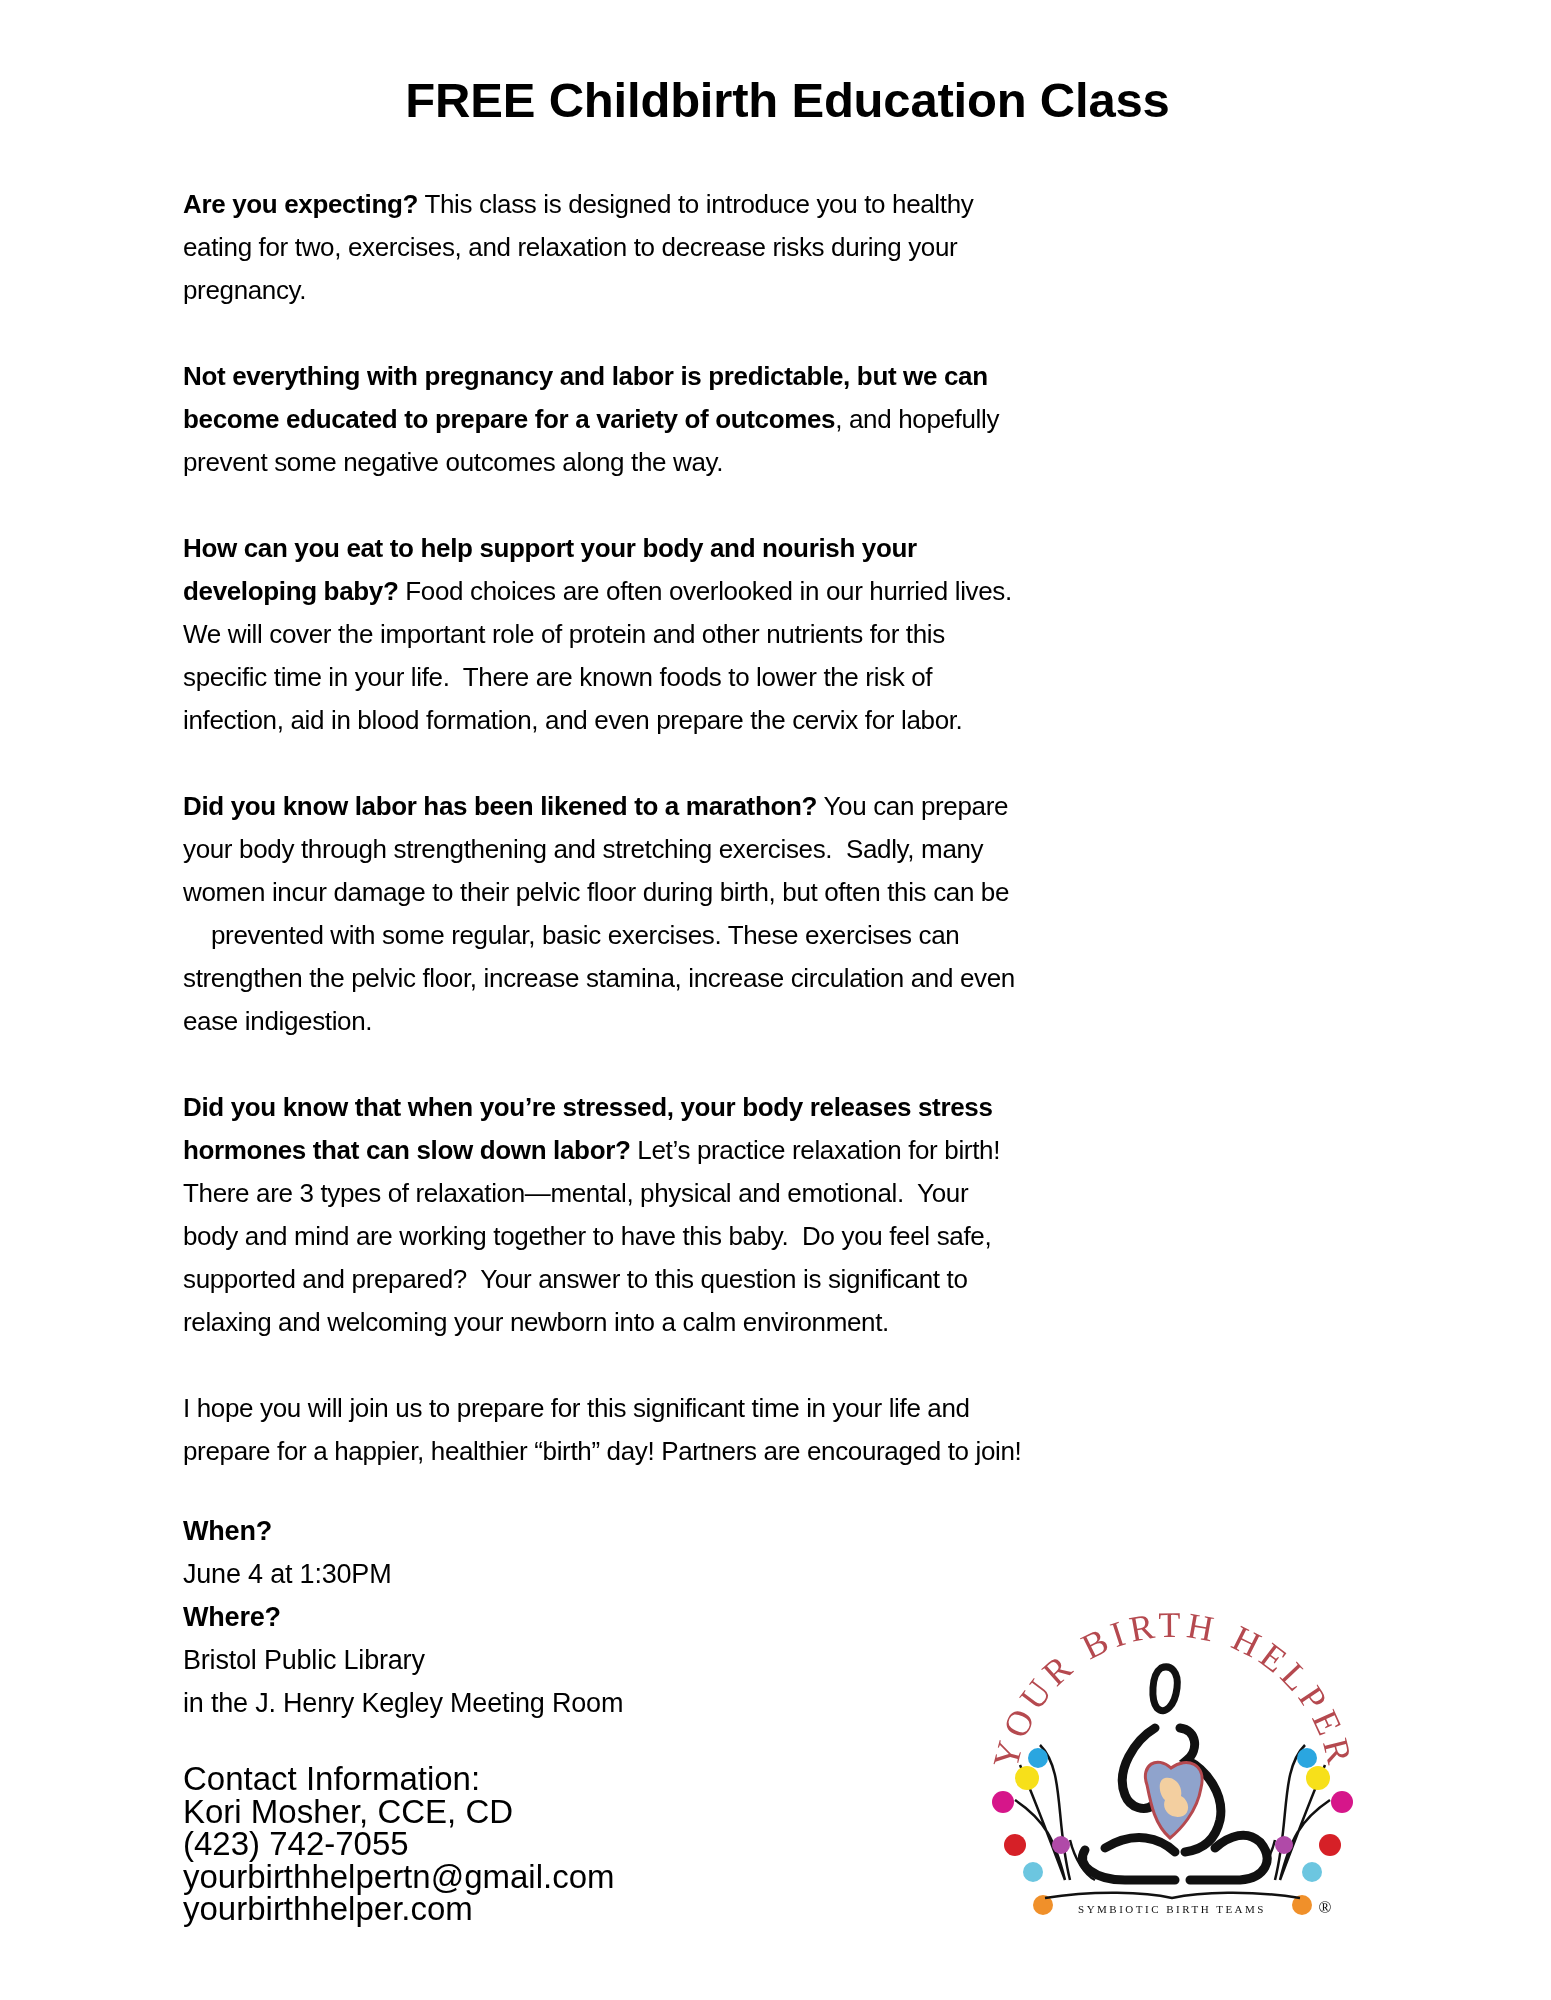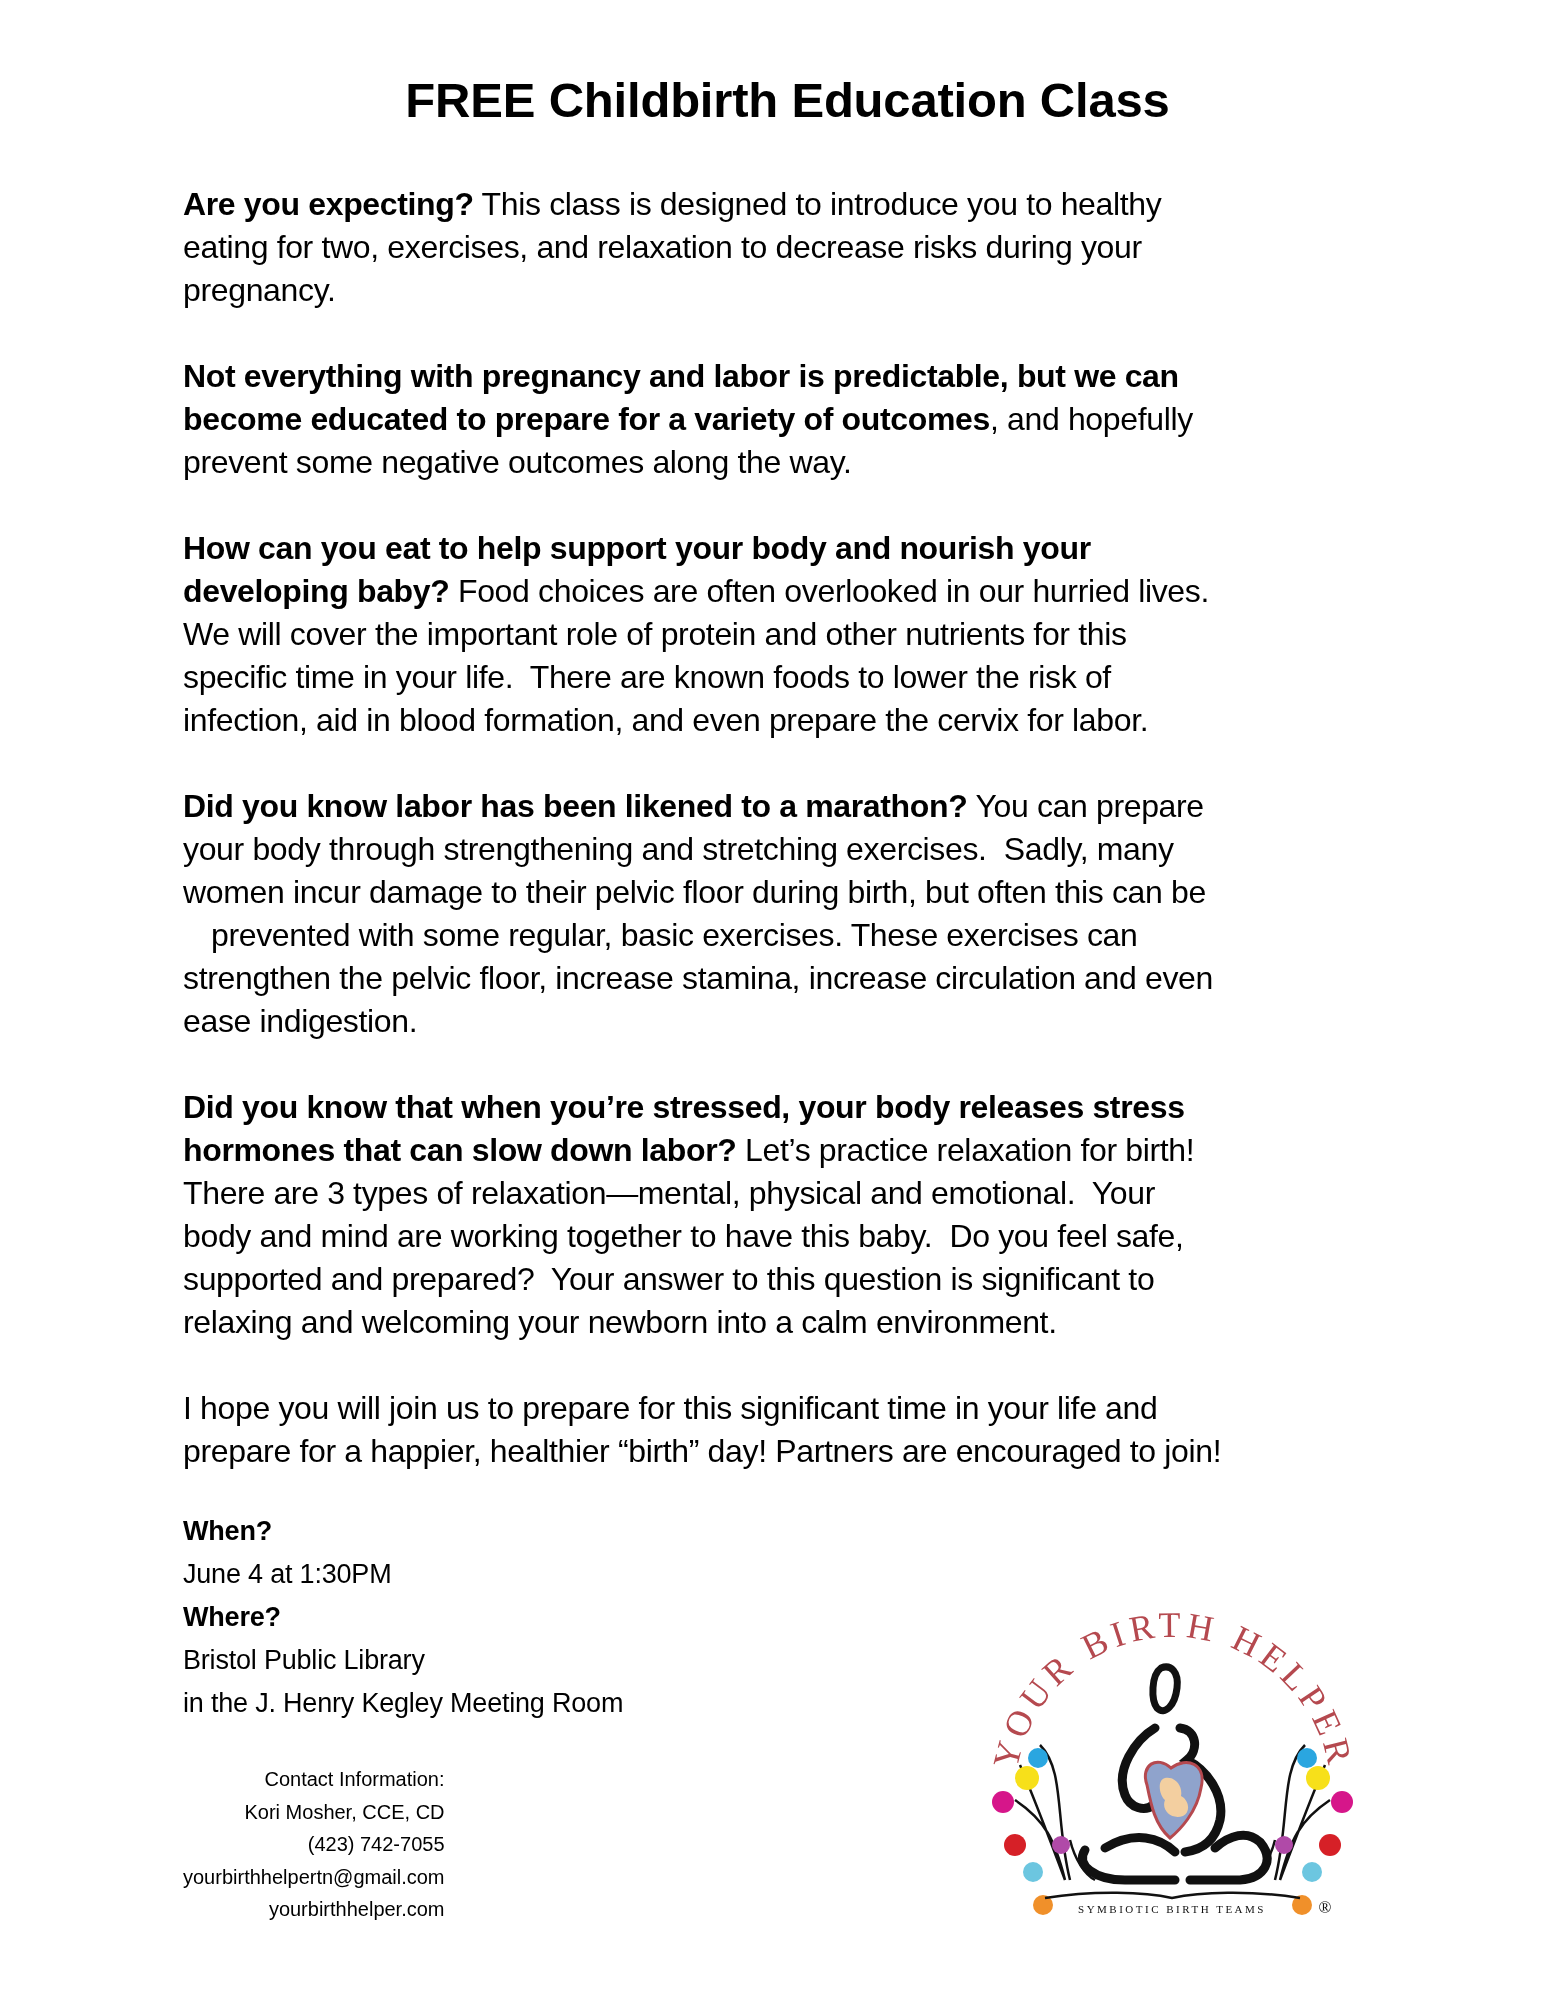--- a/index.html
+++ b/index.html
@@ -7,29 +7,29 @@
       width: 1551px; height: 2000px; position: relative; overflow: hidden;
       font-family: "Liberation Sans", sans-serif; color: #000;
     }
     .title {
       position: absolute; left: 12px; top: 72px; width: 1551px;
       text-align: center; font-weight: bold; font-size: 49px; letter-spacing: -0.2px;
       margin: 0;
     }
     .content {
       position: absolute; left: 183px; top: 183px; width: 1200px;
-      font-size: 32px; line-height: 43px; letter-spacing: -0.35px;
+      font-size: 26px; line-height: 43px; letter-spacing: -0.35px;
     }
     .para { margin: 0 0 43px 0; }
     .para .q { font-weight: bold; }
     .line { display: block; white-space: nowrap; }
     .details { position: absolute; left: 183px; top: 1510px; font-size: 27px; line-height: 43px; letter-spacing: -0.2px; }
     .details .label { font-weight: bold; display: block; }
     .details .val { display: block; }
-    .contact { position: absolute; left: 183px; top: 1763px; font-size: 20px; line-height: 32.5px; text-align: right; }
+    .contact { position: absolute; left: 183px; top: 1763px; font-size: 33px; line-height: 32.5px; }
     .contact span { display: block; }
     .logo { position: absolute; left: 975px; top: 1580px; width: 395px; height: 340px; }
   </style>
 </head>
 <body>
 
 <h1 class="title">FREE Childbirth Education Class</h1>
 
 <div class="content" id="content">
     <p class="para">

